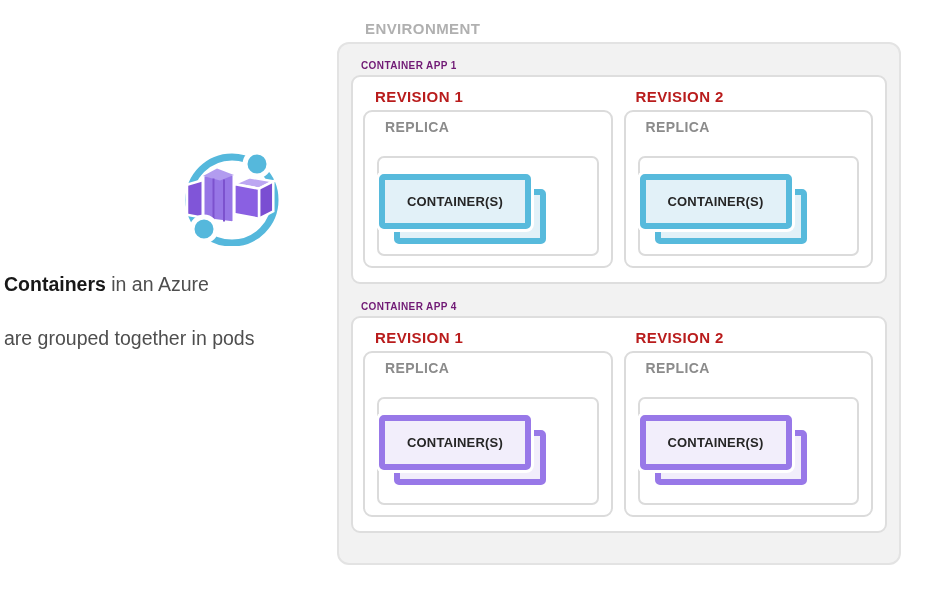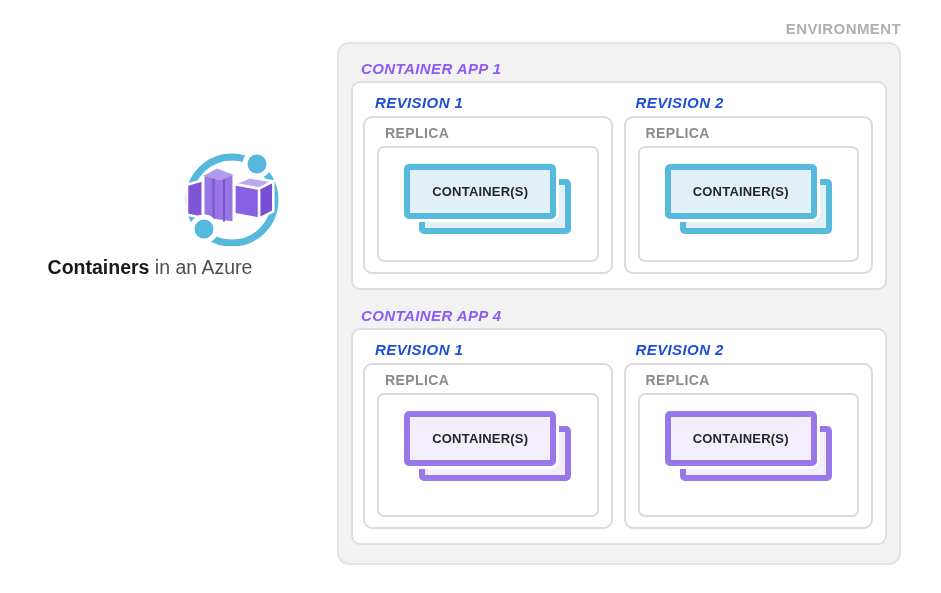--- a/index.html
+++ b/index.html
@@ -6,54 +6,54 @@
   html,body { background:#ffffff; }
   .canvas {
     position:relative; width:941px; height:593px; background:#ffffff;
     font-family:"Liberation Sans","DejaVu Sans",sans-serif; overflow:hidden;
   }
 
   
   .left-panel { position:absolute; left:0; top:0; width:320px; height:593px; }
   .aca-icon { position:absolute; left:184px; top:142px; width:96px; height:104px; }
   .caption {
-    position:absolute; left:4px; top:254px; width:292px;
-    text-align:center; font-size:19.5px; line-height:27px; color:#4e4e4e;
+    position:absolute; left:4px; top:271px; width:292px;
+    text-align:left; font-size:19.5px; line-height:27px; color:#4e4e4e;
   }
   .caption strong { color:#181818; font-weight:bold; }
 
   
   .diagram { position:absolute; left:337px; top:20px; width:564px; }
   .env-label, .app-label, .rev-label, .replica-label {
     font-weight:bold; letter-spacing:0.4px; white-space:nowrap;
   }
-  .env-label { margin-left:16px; font-size:15px; color:#b0b0b0;text-align:right; }
+  .env-label { margin-left:28px; font-size:15px; color:#b0b0b0; }
   .env-box {
     margin-top:5px; width:564px; height:523px;
     background:#f2f2f2; border:2px solid #e3e3e3; border-radius:12px;
     padding:0 12px;
   }
-  .app-label { margin:16px 0 4px 10px; font-size:15px; color:#8b5cf6;font-style:italic; }
+  .app-label { margin:16px 0 4px 10px; font-size:10px; color:#701a75; }
   .app-label.second { margin-top:17px; }
   .app-box {
     background:#ffffff; border:2px solid #dedede; border-radius:9px;
     padding:11px 12px 14px 10px; display:flex; gap:11px;
   }
   .app-box.first { height:209px; }
   .app-box.second { height:217px; }
   .revision { flex:1; min-width:0; display:flex; flex-direction:column; }
-  .rev-label { margin:0 0 5px 12px; font-size:15px; color:#1d4ed8;font-style:italic; }
+  .rev-label { margin:0 0 5px 12px; font-size:15px; color:#b91c1c; }
   .rev-box {
     flex:1; background:#ffffff; border:2px solid #dbdbdb; border-radius:9px;
-    padding:5px 12px 10px 12px; display:flex; flex-direction:column;
+    padding:5px 12px 10px 12px; display:flex; flex-direction:column;gap:16px;
   }
   .replica-label { margin:2px 0 5px 8px; font-size:14px; color:#8b8b8b; }
   .replica-box {
     flex:1; background:#ffffff; border:2px solid #dbdbdb; border-radius:7px;
-    display:flex; justify-content:center; align-items:flex-start;
+    display:flex; align-items:flex-start;
   }
   .stack { position:relative; width:167px; height:70px; margin-top:16px; }
   .c-back, .c-front {
     position:absolute; width:152px; height:55px;
     border:6px solid; border-radius:5px;
   }
   .c-back { left:15px; top:15px; }
   .c-front {
     left:0; top:0; box-shadow:0 0 0 3px #ffffff;
     display:flex; align-items:center; justify-content:center;
@@ -82,21 +82,21 @@
       <line x1="29.5" y1="36.5" x2="29.5" y2="78.5" stroke-width="2" style="stroke: rgb(124, 82, 206);"></line>
       <line x1="40" y1="37.5" x2="40" y2="79.5" stroke-width="2" style="stroke: rgb(124, 82, 206);"></line>
 
       <circle cx="73" cy="22" r="12" stroke="#ffffff" stroke-width="5" style="fill: rgb(85, 184, 220);"></circle>
       <circle cx="20" cy="87" r="12" stroke="#ffffff" stroke-width="5" style="fill: rgb(85, 184, 220);"></circle>
     </svg>
 
     <p class="caption">
       <span><strong>Containers</strong><span> in an Azure</span></span><br>
       <br>
-      <br>
+      <span>are grouped together in pods</span><br>
     </p>
   </div>
 
   <div class="diagram">
     <div class="env-label">ENVIRONMENT</div>
 
     <div class="env-box">
 
       <div class="app-label">CONTAINER APP 1</div>
       <div class="app-box first">

